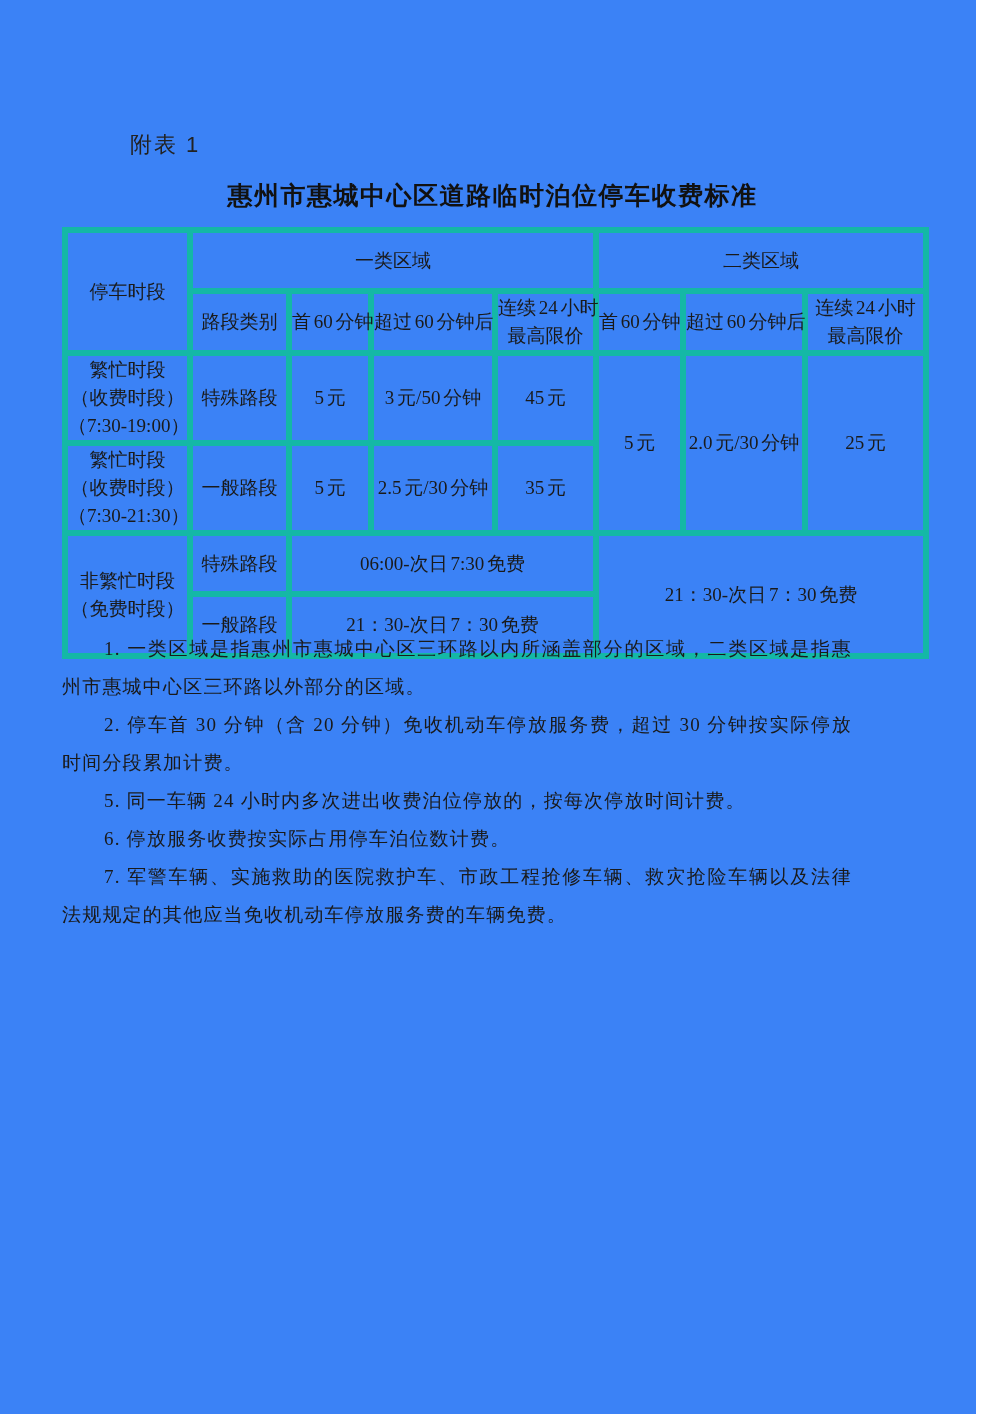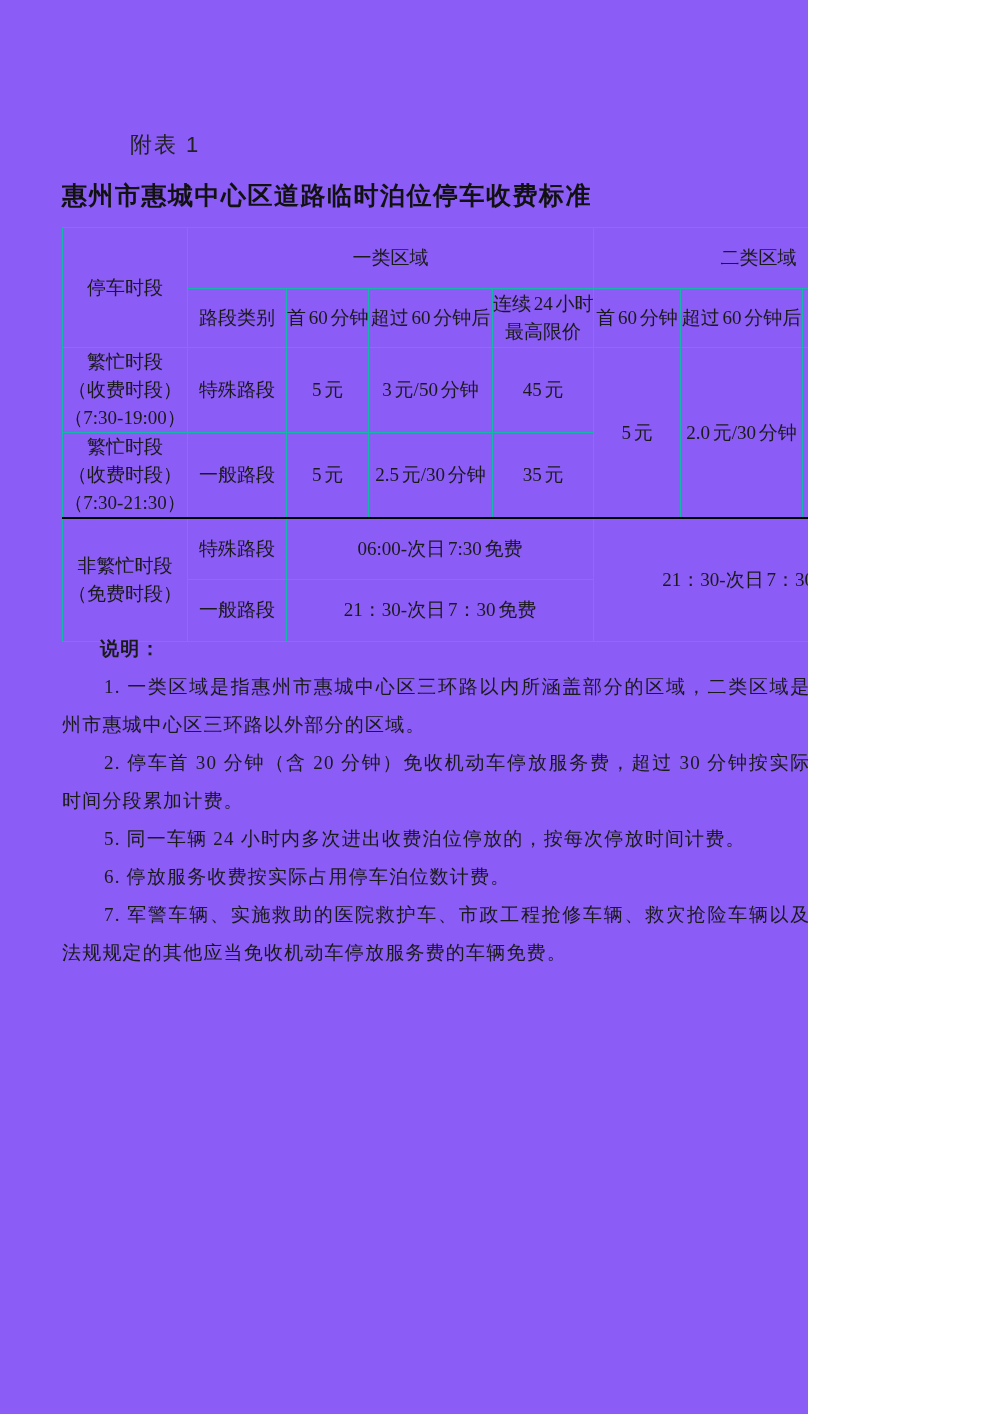--- a/index.html
+++ b/index.html
@@ -1,56 +1,56 @@
 <!DOCTYPE html>
 <html><head>
 <meta charset="utf-8">
 <style>
   html, body { margin: 0; padding: 0; background: #fff; }
   .page {
     position: relative;
-    width: 808px;
+    width: 976px;
     height: 1414px;
-    background: #8b5cf6;
+    background: #3b82f6;
     font-family: "Liberation Serif", "DejaVu Serif", serif;
     color: #1a1a1a;
     overflow: hidden;
   }
   .page-tag {
     position: absolute;
     left: 130px;
     top: 132px;
     font-family: "Liberation Sans", "DejaVu Sans", sans-serif;
     font-size: 22px;
     line-height: 26px;
     letter-spacing: 2px;
     color: #222;
   }
   .doc-title {
     position: absolute;
     left: 62px;
     top: 181px;
     width: 861px;
-    text-align: left;
+    text-align: center;
     font-size: 25px;
     line-height: 30px;
     font-weight: bold;
     letter-spacing: 1.5px;
     color: #111;
   }
   table.fee-table {
     position: absolute;
     left: 62px;
     top: 227px;
     width: 861px;
     border-collapse: collapse;
     table-layout: fixed;
   }
   table.fee-table td {
-    border: 1px solid #14b8a6;
+    border: 6px solid #14b8a6;
     padding: 0;
     text-align: center;
     vertical-align: middle;
     font-size: 19px;
     line-height: 28px;
     white-space: pre;
     word-spacing: -2px;
     color: #1a1a1a;
   }
   tr.thick-top td { border-top: 2px solid #000; }
@@ -141,21 +141,20 @@
         <td colspan="3" rowspan="2">21：30-次日 7：30 免费</td>
       </tr>
       <tr style="height:62px">
         <td>一般路段</td>
         <td colspan="3">21：30-次日 7：30 免费</td>
       </tr>
     </tbody>
   </table>
 
   <div class="notes">
-    <p class="notes-heading">说明：</p>
     <p class="note">1. 一类区域是指惠州市惠城中心区三环路以内所涵盖部分的区域，二类区域是指惠州市惠城中心区三环路以外部分的区域。</p>
     <p class="note">2. 停车首 30 分钟（含 20 分钟）免收机动车停放服务费，超过 30 分钟按实际停放时间分段累加计费。</p>
     <p class="note">5. 同一车辆 24 小时内多次进出收费泊位停放的，按每次停放时间计费。</p>
     <p class="note">6. 停放服务收费按实际占用停车泊位数计费。</p>
     <p class="note">7. 军警车辆、实施救助的医院救护车、市政工程抢修车辆、救灾抢险车辆以及法律法规规定的其他应当免收机动车停放服务费的车辆免费。</p>
   </div>
 
 </div>
 
 </body></html>

